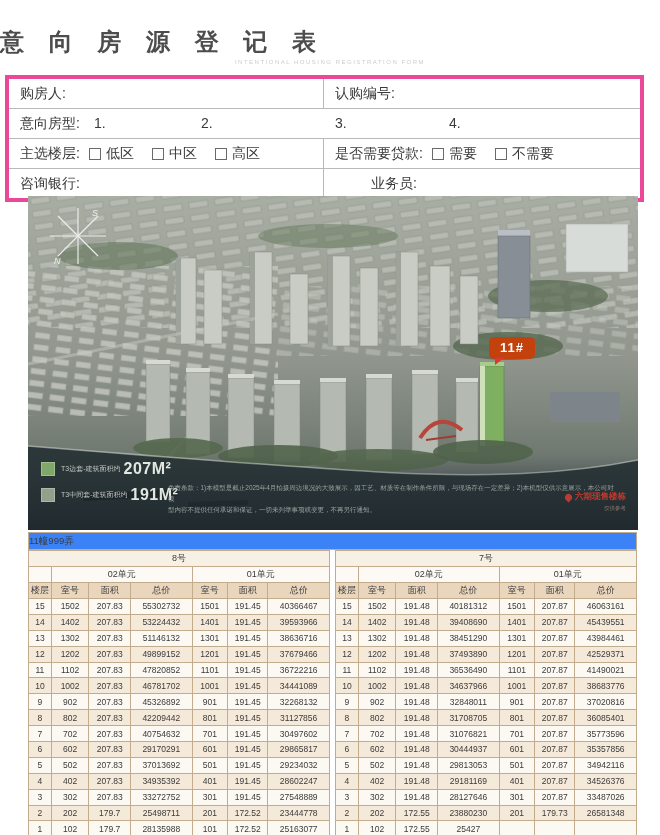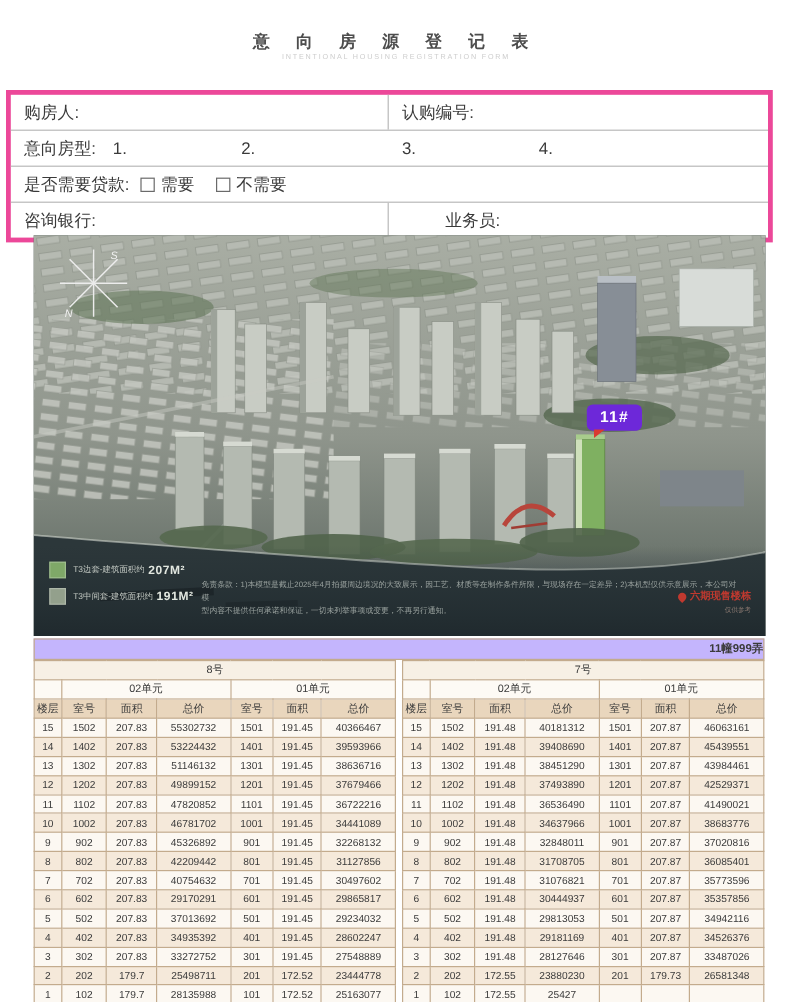--- a/index.html
+++ b/index.html
@@ -1,20 +1,20 @@
 <!DOCTYPE html>
 <html lang="zh"><head>
 <meta charset="utf-8">
 <style>
   html,body{margin:0;padding:0;background:#fff;}
   .page{position:relative;width:660px;height:835px;background:#fff;overflow:hidden;
         font-family:"Liberation Sans","DejaVu Sans",sans-serif;color:#3a3a3a;}
 
   
-  .title{margin:26px 0 1px;text-align:center;font-size:14px;font-weight:600;
+  .title{margin:26px 0 1px;font-size:24px;font-weight:600;
          letter-spacing:9px;color:#4d4d4d;}
   .subtitle{text-align:center;font-size:6px;color:#cdcdcd;letter-spacing:1.5px;margin-bottom:10px;}
 
   
   .form{position:absolute;left:5px;top:75px;width:631px;border:4px solid #ec4899;font-size:14px;}
   .frow{position:relative;display:flex;height:29px;border-bottom:1px solid #b9b9b9;}
   .frow:last-child{border-bottom:none;gap:36px;}
   .fcell{display:flex;align-items:center;padding-left:11px;box-sizing:border-box;}
   .fcell.left{width:315px;border-right:1px solid #b9b9b9;}
   .fcell.right{flex:1;}
@@ -22,43 +22,43 @@
   .slot{position:absolute;top:0;height:29px;line-height:29px;}
   .slot.s1{left:85px}.slot.s2{left:192px}.slot.s3{left:326px}.slot.s4{left:440px}
   .cb{display:inline-block;width:10px;height:10px;border:1px solid #6a6a6a;background:#fff;
       margin:0 5px 0 12px;flex:0 0 auto;}
   .cb.first{margin-left:9px;}
   .opt{margin-right:6px;}
 
   
   .photo{position:absolute;left:28px;top:196px;width:610px;height:334px;background:#6d766f;overflow:hidden;}
   .photo svg.scene{position:absolute;left:0;top:0;}
-  .marker{position:absolute;left:461px;top:141px;width:46px;height:22px;background:#6d28d9;
+  .marker{position:absolute;left:461px;top:141px;width:46px;height:22px;background:#c2410c;
           border-radius:5px;color:#fff;font-weight:700;font-size:13px;text-align:center;
           line-height:22px;letter-spacing:1px;}
   .marker:after{content:"";position:absolute;left:6px;bottom:-6px;width:0;height:0;
           border-top:7px solid #d93a30;border-right:9px solid transparent;}
   .legend{position:absolute;left:13px;bottom:26px;}
   .lg-row{display:flex;align-items:center;margin-top:8px;}
   .lg-sq{width:12px;height:12px;margin-right:6px;border:1px solid rgba(255,255,255,.25);}
   .lg-sq.a{background:#7fa868;} .lg-sq.b{background:#93a08c;}
   .lg-label{font-size:7px;color:#c2c8c2;margin-right:3px;}
-  .lg-area{font-size:10px;font-weight:700;color:#e2e7e0;letter-spacing:.5px;}
+  .lg-area{font-size:16px;font-weight:700;color:#e2e7e0;letter-spacing:.5px;}
   .disclaimer{position:absolute;left:140px;bottom:15px;width:452px;font-size:6.5px;
           line-height:1.7;color:#99a19e;}
   .brand{position:absolute;right:12px;bottom:18px;text-align:right;}
   .brand-main{display:flex;align-items:center;font-size:8.5px;color:#c0392f;font-weight:700;margin-left:40px;}
   .brand-pin{width:7px;height:7px;background:#c0392f;border-radius:50% 50% 50% 0;
           transform:rotate(-45deg);margin-right:3px;}
   .brand-sub{font-size:5.5px;color:#8c7a72;margin-top:2px;}
 
   
   .tables{position:absolute;left:28px;top:532px;width:609px;}
-  .ttitle{height:16px;line-height:16px;text-align:right;font-size:9.5px;font-weight:700;
-          background:#c4b5fd;border:1px solid #c3ab8d;color:#3b3b3b;}
+  .ttitle{height:16px;line-height:16px;text-align:left;font-size:9.5px;font-weight:400;
+          background:#3b82f6;border:1px solid #c3ab8d;color:#3b3b3b;}
   .halves{display:flex;justify-content:space-between;margin-top:0;}
   table.half{width:302px;border-collapse:collapse;table-layout:fixed;font-size:8.5px;color:#3b3b3b;}
   table.half th,table.half td{border:1px solid #c3ab8d;text-align:center;padding:0;
           overflow:hidden;white-space:nowrap;font-weight:400;}
   table.half th{height:15px;}
   table.half td{height:14.9px;}
   tr.bldg-row th{background:#f7f0e5;font-size:9px;}
   tr.unit-row th{background:#fdfaf5;font-size:9px;}
   tr.cols-row th{background:#e9d6bd;font-size:9px;}
   table.half tbody tr:nth-child(odd) td{background:#fcf8f2;}
@@ -91,20 +91,29 @@
     <div class="frow">
       <div class="fcell span">
         <span>意向房型:</span>
         <span class="slot s1">1.</span>
         <span class="slot s2">2.</span>
         <span class="slot s3">3.</span>
         <span class="slot s4">4.</span>
       </div>
     </div>
     <div class="frow">
+      <div class="fcell left">
+        <span>主选楼层:</span>
+        <span class="cb first"></span>
+        <span class="opt">低区</span>
+        <span class="cb"></span>
+        <span class="opt">中区</span>
+        <span class="cb"></span>
+        <span class="opt">高区</span>
+      </div>
       <div class="fcell right">
         <span>是否需要贷款:</span>
         <span class="cb first"></span>
         <span class="opt">需要</span>
         <span class="cb"></span>
         <span class="opt">不需要</span>
       </div>
     </div>
     <div class="frow">
       <div class="fcell left">

